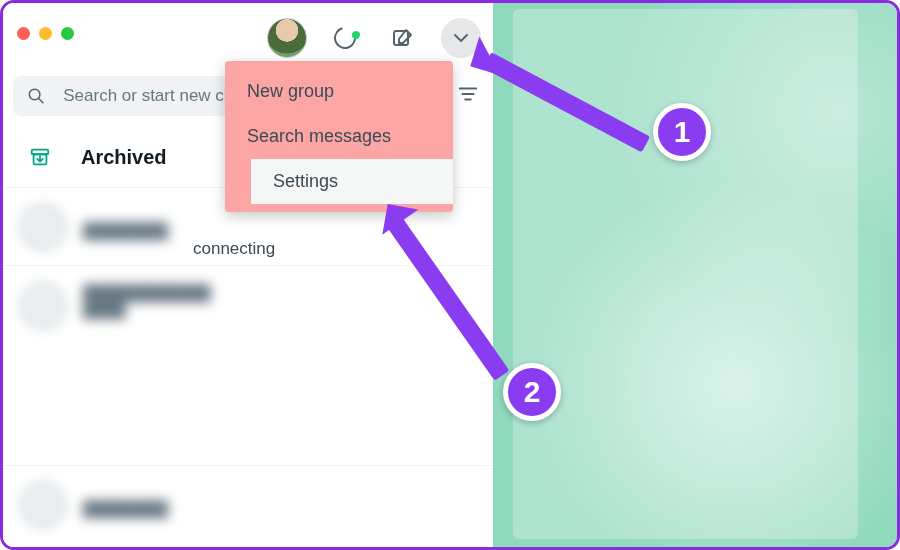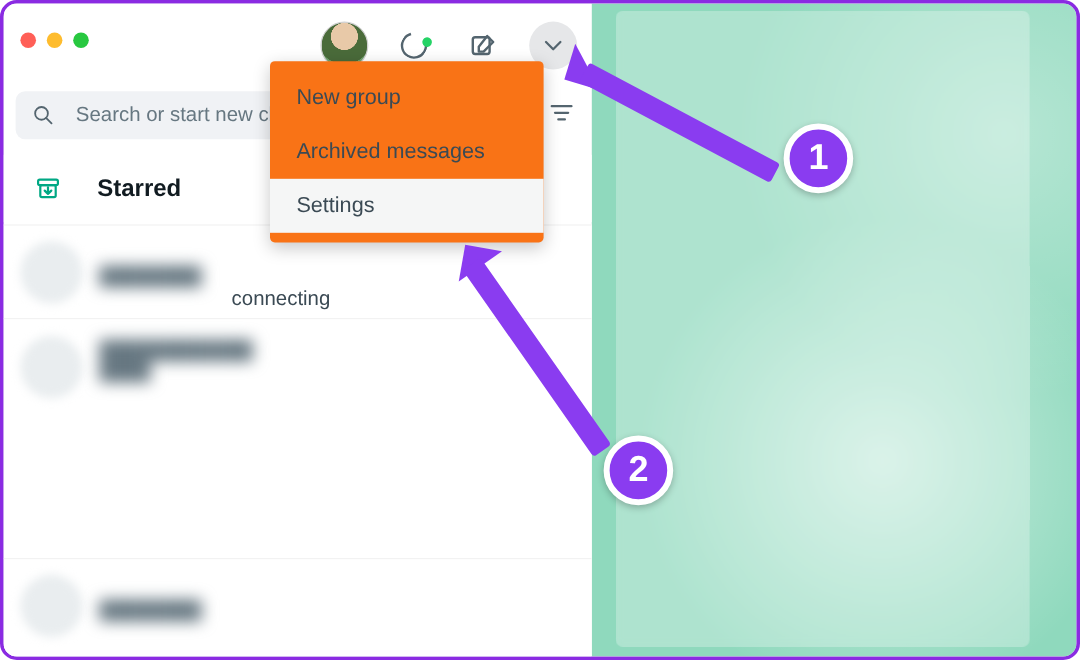--- a/index.html
+++ b/index.html
@@ -30,23 +30,23 @@
   .archived-row { position:absolute; top:126px; left:0; width:490px; height:56px; display:flex; align-items:center; padding:0 26px; gap:30px; background:#fff; cursor:pointer; }
   .arch-icn { width:22px; height:22px; }
   .arch-label { font-size:20px; font-weight:600; color:#111b21; }
   .chat-list { position:absolute; top:184px; left:0; width:490px; bottom:0; background:#fff; }
   .chat-row { height:78px; display:flex; align-items:center; padding-left:14px; gap:14px; border-top:1px solid #f2f2f2; }
   .chat-row .av { width:52px; height:52px; border-radius:50%; background:#e9edef; filter:blur(4px); }
   .chat-row.big { height:200px; align-items:flex-start; padding-top:10px; }
   .chat-row.big .av { margin-top:4px; }
   .chat-body { flex:1; filter:blur(6px); color:#667781; font-size:15px; padding-top:8px; }
   .conn-text { position:absolute; top:236px; left:190px; font-size:17px; color:#3b4a54; }
-  .dropdown { position:absolute; top:48px; left:222px; width:228px; background:#f97316; border-radius:4px; box-shadow:0 4px 14px rgba(0,0,0,.22); padding:8px 0; z-index:20; }
+  .dropdown { position:absolute; top:58px; left:222px; width:228px; background:#fca5a5; border-radius:4px; box-shadow:0 4px 14px rgba(0,0,0,.22); padding:8px 0; z-index:20; }
   .dd-item { height:45px; display:flex; align-items:center; padding:0 22px; font-size:18px; color:#3b4a54; cursor:pointer; }
-  .dd-item.hover { background:#f5f6f6; }
+  .dd-item.hover { background:#f5f6f6;margin-left:26px; }
   
   .badge { position:absolute; width:58px; height:58px; border-radius:50%; background:#8a3cf0; border:5px solid #fff; display:flex; align-items:center; justify-content:center; color:#fff; font-size:30px; font-weight:700; z-index:40; box-shadow:0 2px 6px rgba(0,0,0,.25);}
   .arrow { position:absolute; z-index:35; }
   .arrow-line { position:absolute; background:#8a3cf0; height:18px; border-radius:3px; transform-origin:left center; }
   .arrow-head { position:absolute; width:0; height:0; border:22px solid transparent; border-right-color:#8a3cf0; border-left:none; }
 </style>
 </head>
 <body>
 
 <div class="frame">
@@ -98,21 +98,21 @@
         </svg>
       </div>
     </div>
 
     <div class="archived-row">
       <svg class="arch-icn" viewBox="0 0 24 24">
         <rect x="3" y="4" width="18" height="5" rx="1.5" fill="none" stroke="#00a884" stroke-width="2"></rect>
         <rect x="5" y="9" width="14" height="11" rx="1.5" fill="none" stroke="#00a884" stroke-width="2"></rect>
         <path d="M12 11 V17 M9 14 L12 17 L15 14" fill="none" stroke="#00a884" stroke-width="2" stroke-linecap="round" stroke-linejoin="round"></path>
       </svg>
-      <span class="arch-label">Starred</span>
+      <span class="arch-label">Archived</span>
     </div>
 
     <div class="chat-list">
       <div class="chat-row">
         <div class="av"></div>
         <div class="chat-body">████████</div>
       </div>
       <div class="chat-row big">
         <div class="av"></div>
         <div class="chat-body">████████████<br>████</div>
@@ -121,21 +121,21 @@
         <div class="av"></div>
         <div class="chat-body">████████</div>
       </div>
     </div>
 
     <div class="conn-text">connecting</div>
   </div>
 
   <div class="dropdown">
     <div class="dd-item">New group</div>
-    <div class="dd-item">Archived messages</div>
+    <div class="dd-item">Search messages</div>
     <div class="dd-item hover">Settings</div>
   </div>
 
   <div class="arrow" style="left:466px; top:48px;">
     <div class="arrow-head" style="left:0; top:-12px; transform:rotate(-28deg);"></div>
     <div class="arrow-line" style="left:18px; top:0px; width:180px; transform:rotate(28deg);"></div>
   </div>
   <div class="badge" style="left:650px; top:100px;">1</div>
 
   <div class="arrow" style="left:380px; top:200px;">

